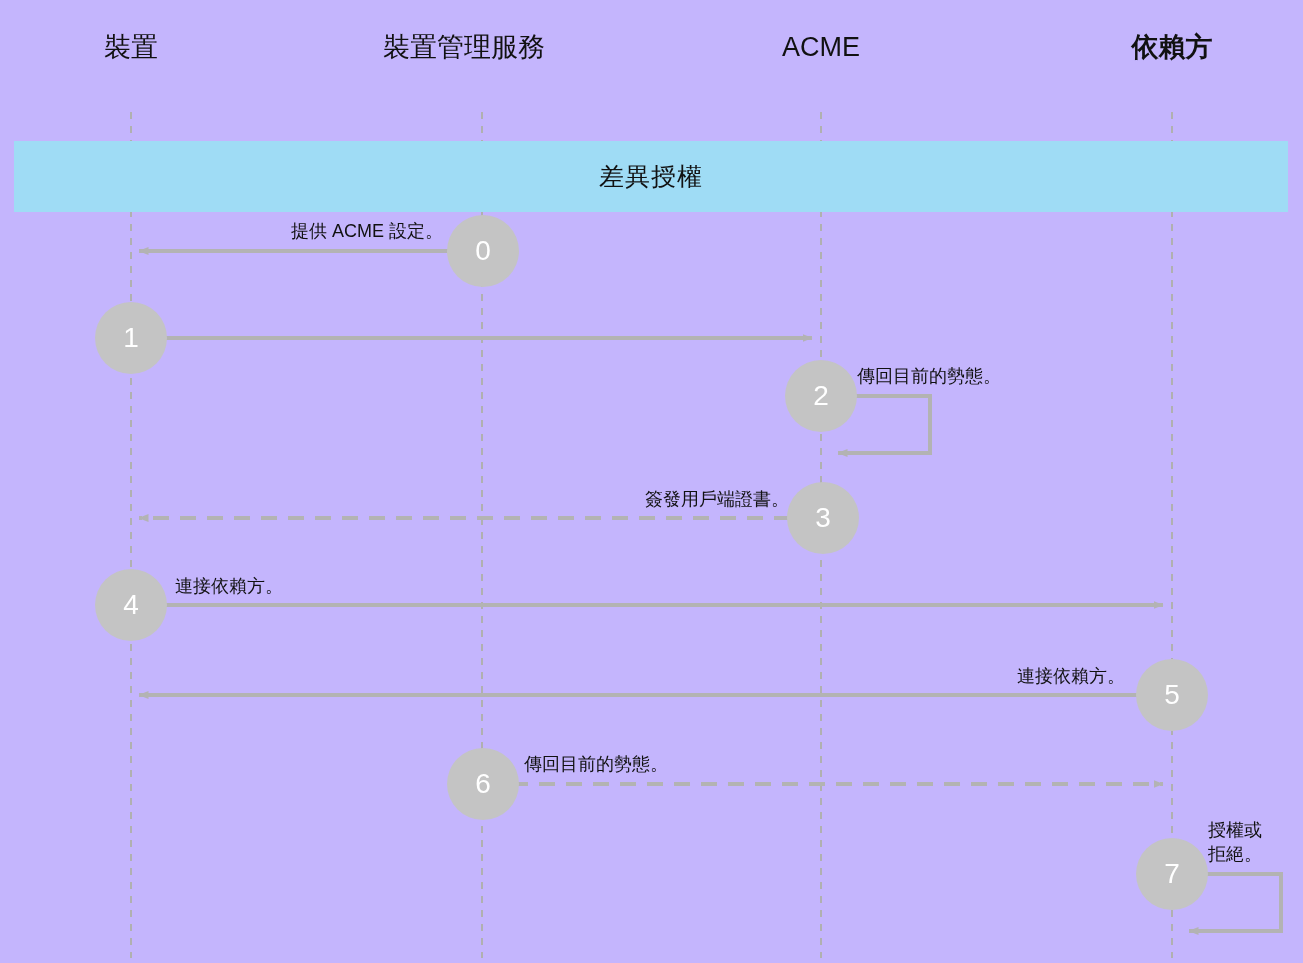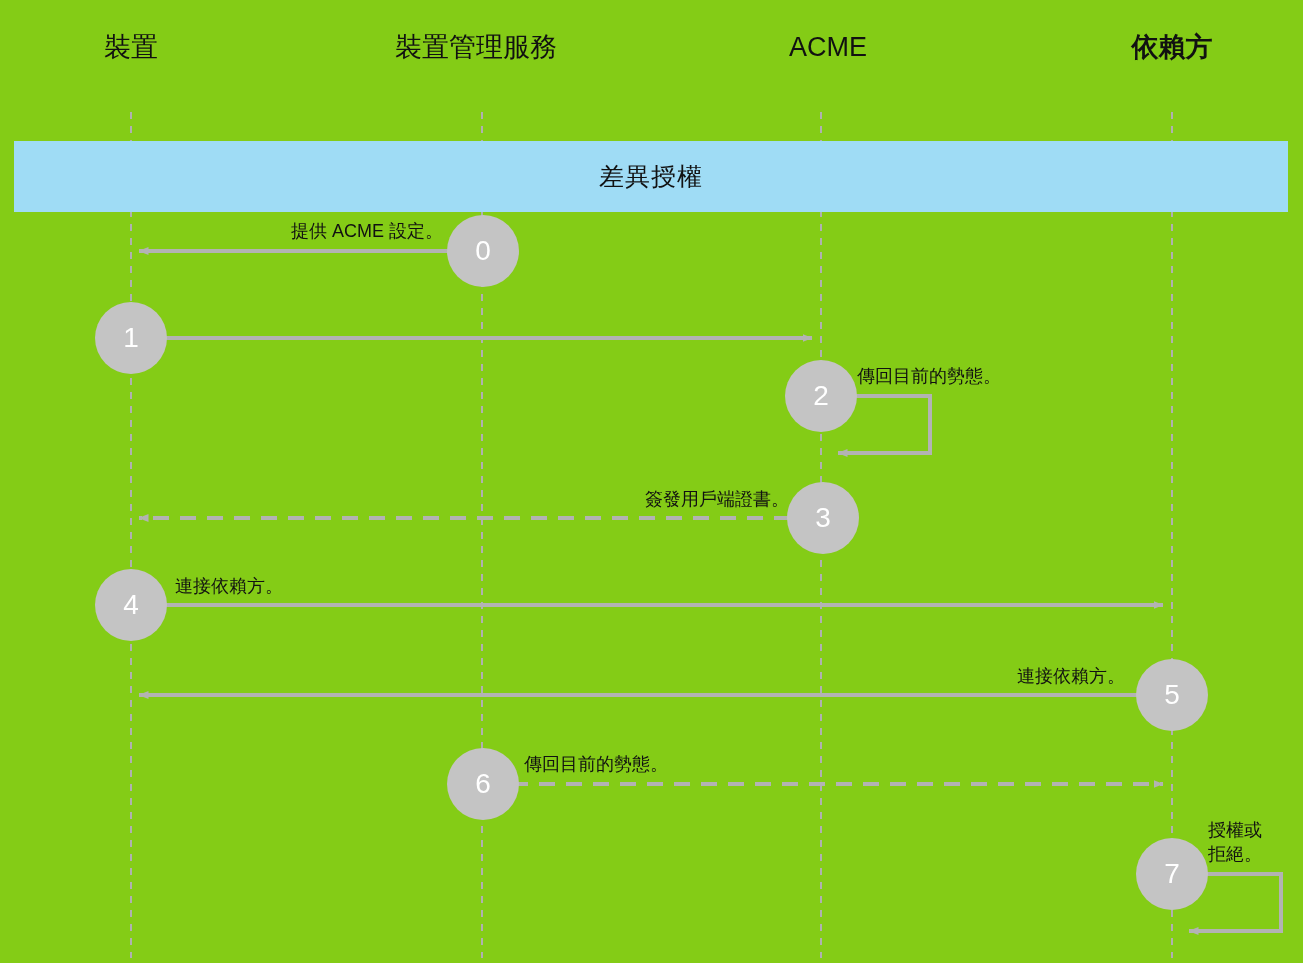--- a/index.html
+++ b/index.html
@@ -9,21 +9,21 @@
   }
   body {
     font-family: "Liberation Sans", "DejaVu Sans", sans-serif;
     color: #1a1a1a;
   }
   #diagram {
     position: relative;
     width: 1303px;
     height: 963px;
     overflow: hidden;
-    background: #84cc16;
+    background: #c4b5fd;
   }
   .lane-label {
     position: absolute;
     transform: translateX(-50%);
     font-size: 27px;
     font-weight: 400;
     color: #111111;
     white-space: nowrap;
     text-align: center;
     line-height: 1;
@@ -101,22 +101,22 @@
     <line x1="160" y1="605" x2="1163" y2="605" stroke="#b3b3b3" stroke-width="4" marker-end="url(#arrowhead)"></line>
 
     <line x1="1140" y1="695" x2="139" y2="695" stroke="#b3b3b3" stroke-width="4" marker-end="url(#arrowhead)"></line>
 
     <line x1="512" y1="784" x2="1163" y2="784" stroke="#b3b3b3" stroke-width="4" stroke-dasharray="16 11" marker-end="url(#arrowhead)"></line>
 
     <path d="M1196,874 L1281,874 L1281,931 L1189,931" fill="none" stroke="#b3b3b3" stroke-width="4" marker-end="url(#arrowhead)"></path>
   </svg>
 
   <div class="lane-label" style="left:131px; top:34px;">裝置</div>
-  <div class="lane-label" style="left:476px; top:34px;">裝置管理服務</div>
-  <div class="lane-label" style="left:821px; top:34px;margin-left:7px;">ACME</div>
+  <div class="lane-label" style="left:464px; top:34px;">裝置管理服務</div>
+  <div class="lane-label" style="left:821px; top:34px;">ACME</div>
   <div class="lane-label" style="left:1172px; top:34px;font-weight:bold;">依賴方</div>
 
   <div class="phase-band" style="left:14px; top:141px; width:1274px; height:71px;">
     <span class="phase-band-text">差異授權</span>
   </div>
 
   <div class="msg-label right" style="left:443px; top:219px;">提供 ACME 設定。</div>
   <div class="msg-label" style="left:857px; top:364px;">傳回目前的勢態。</div>
   <div class="msg-label right" style="left:789px; top:487px;">簽發用戶端證書。</div>
   <div class="msg-label" style="left:175px; top:574px;text-align:center;">連接依賴方。</div>

